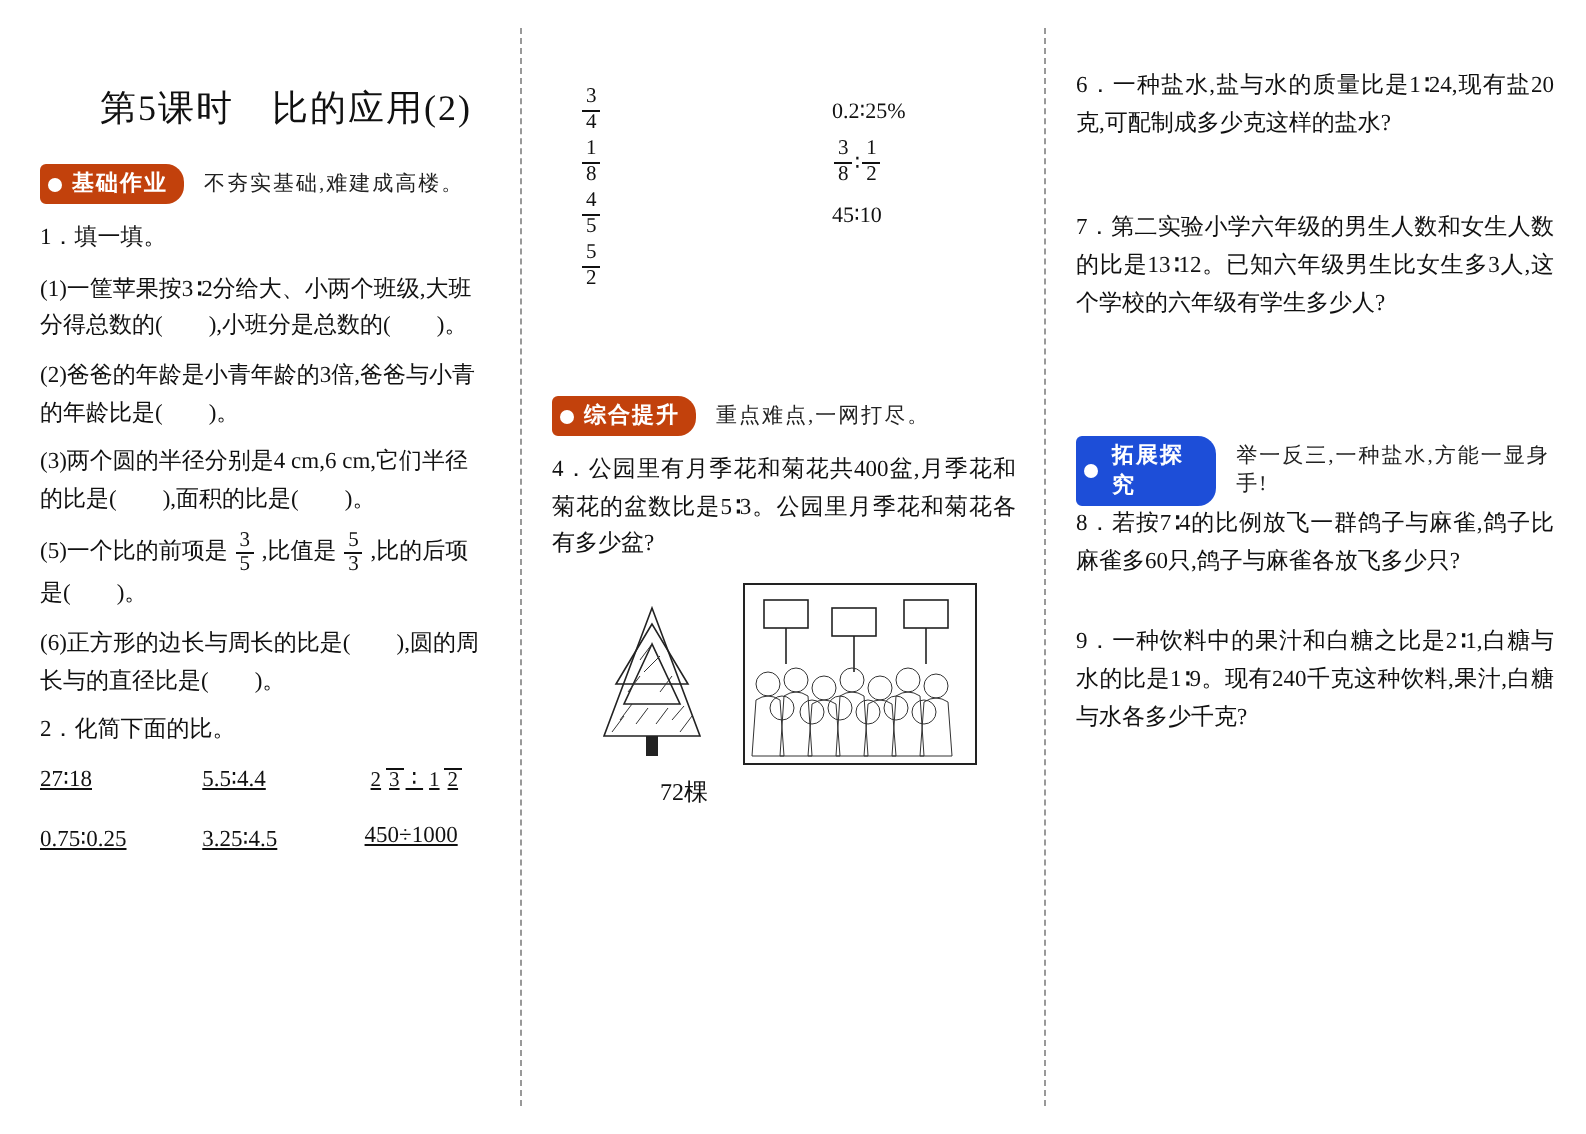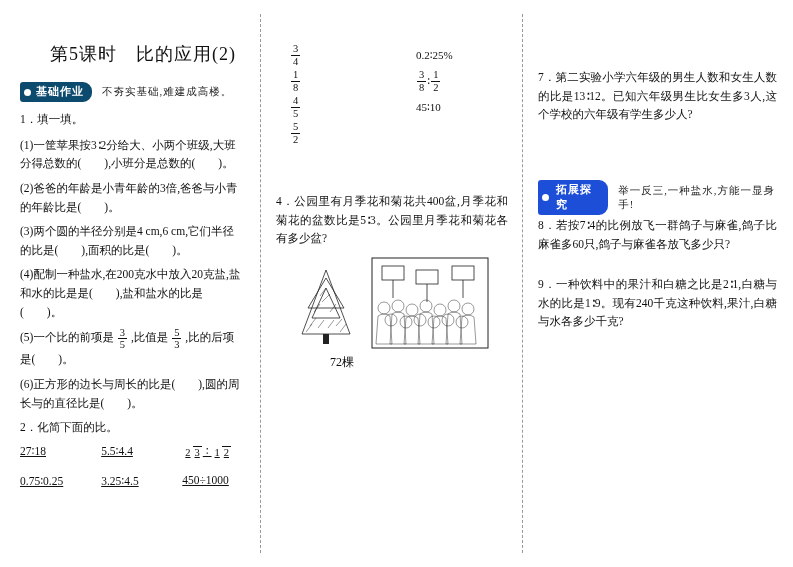--- a/index.html
+++ b/index.html
@@ -53,21 +53,21 @@
   
   .banner {
     position: relative;
     height: 20px;
     margin: 6px 0 8px 0;
     display: flex;
     align-items: center;
   }
   .banner .tag {
     display: inline-block;
-    background: #0c4a6e;
+    background: #c2410c;
     color: #fff;
     font-size: 11px;
     font-weight: bold;
     padding: 2px 8px 3px 16px;
     border-radius: 3px 9px 9px 3px;
     letter-spacing: 1px;
     position: relative;
   }
   .banner .tag:before {
     content: "";
@@ -180,21 +180,20 @@
       <div class="banner">
         <span class="tag">基础作业</span>
         <span class="sub">不夯实基础,难建成高楼。</span>
       </div>
 
       <div class="q">1．填一填。</div>
 
       <div class="sub-q">(1)一筐苹果按3∶2分给大、小两个班级,大班分得总数的(　　),小班分是总数的(　　)。</div>
       <div class="sub-q">(2)爸爸的年龄是小青年龄的3倍,爸爸与小青的年龄比是(　　)。</div>
       <div class="sub-q">(3)两个圆的半径分别是4 cm,6 cm,它们半径的比是(　　),面积的比是(　　)。</div>
-      <div class="sub-q">(4)配制一种盐水,在200克水中放入20克盐,盐和水的比是是(　　),盐和盐水的比是(　　)。</div>
 
       <div class="sub-q">
         (5)一个比的前项是
         <span class="frac"><span class="num">3</span><span class="den">5</span></span>
         ,比值是
         <span class="frac"><span class="num">5</span><span class="den">3</span></span>
         ,比的后项是(　　)。
       </div>
 
       <div class="sub-q">(6)正方形的边长与周长的比是(　　),圆的周长与的直径比是(　　)。</div>
@@ -260,20 +259,24 @@
             ∶
             <span class="frac">
                 <span class="num">1</span>
                 <span class="den">2</span>
               </span>
           </div>
           <div class="item r">45∶10</div>
         </div>
       </div>
 
+      <div class="banner">
+        <span class="tag">综合提升</span>
+        <span class="sub">重点难点,一网打尽。</span>
+      </div>
 
       <div class="q">4．公园里有月季花和菊花共400盆,月季花和菊花的盆数比是5∶3。公园里月季花和菊花各有多少盆?</div>
 
 
       <div class="pic">
         <svg width="205" height="96" viewBox="0 0 205 96">
           <rect x="86" y="2" width="116" height="90" fill="none" stroke="#222" stroke-width="1"></rect>
 
           <g stroke="#222" stroke-width="0.8" fill="none">
             <path d="M40 14 L16 78 L64 78 Z"></path>
@@ -327,20 +330,21 @@
             <path d="M176 61 q6 -4 12 0 l2 27 h-16 z"></path>
           </g>
         </svg>
         <div class="pic-caption">72棵</div>
       </div>
 
     </div>
 
     <div class="col col3">
 
+      <div class="q">6．一种盐水,盐与水的质量比是1∶24,现有盐20克,可配制成多少克这样的盐水?</div>
 
       <div class="q" style="margin-top:34px;">7．第二实验小学六年级的男生人数和女生人数的比是13∶12。已知六年级男生比女生多3人,这个学校的六年级有学生多少人?</div>
 
       <div class="banner tag3" style="margin-top:64px;">
         <span class="tag">拓展探究</span>
         <span class="sub">举一反三,一种盐水,方能一显身手!</span>
       </div>
 
       <div class="q">8．若按7∶4的比例放飞一群鸽子与麻雀,鸽子比麻雀多60只,鸽子与麻雀各放飞多少只?</div>
 

